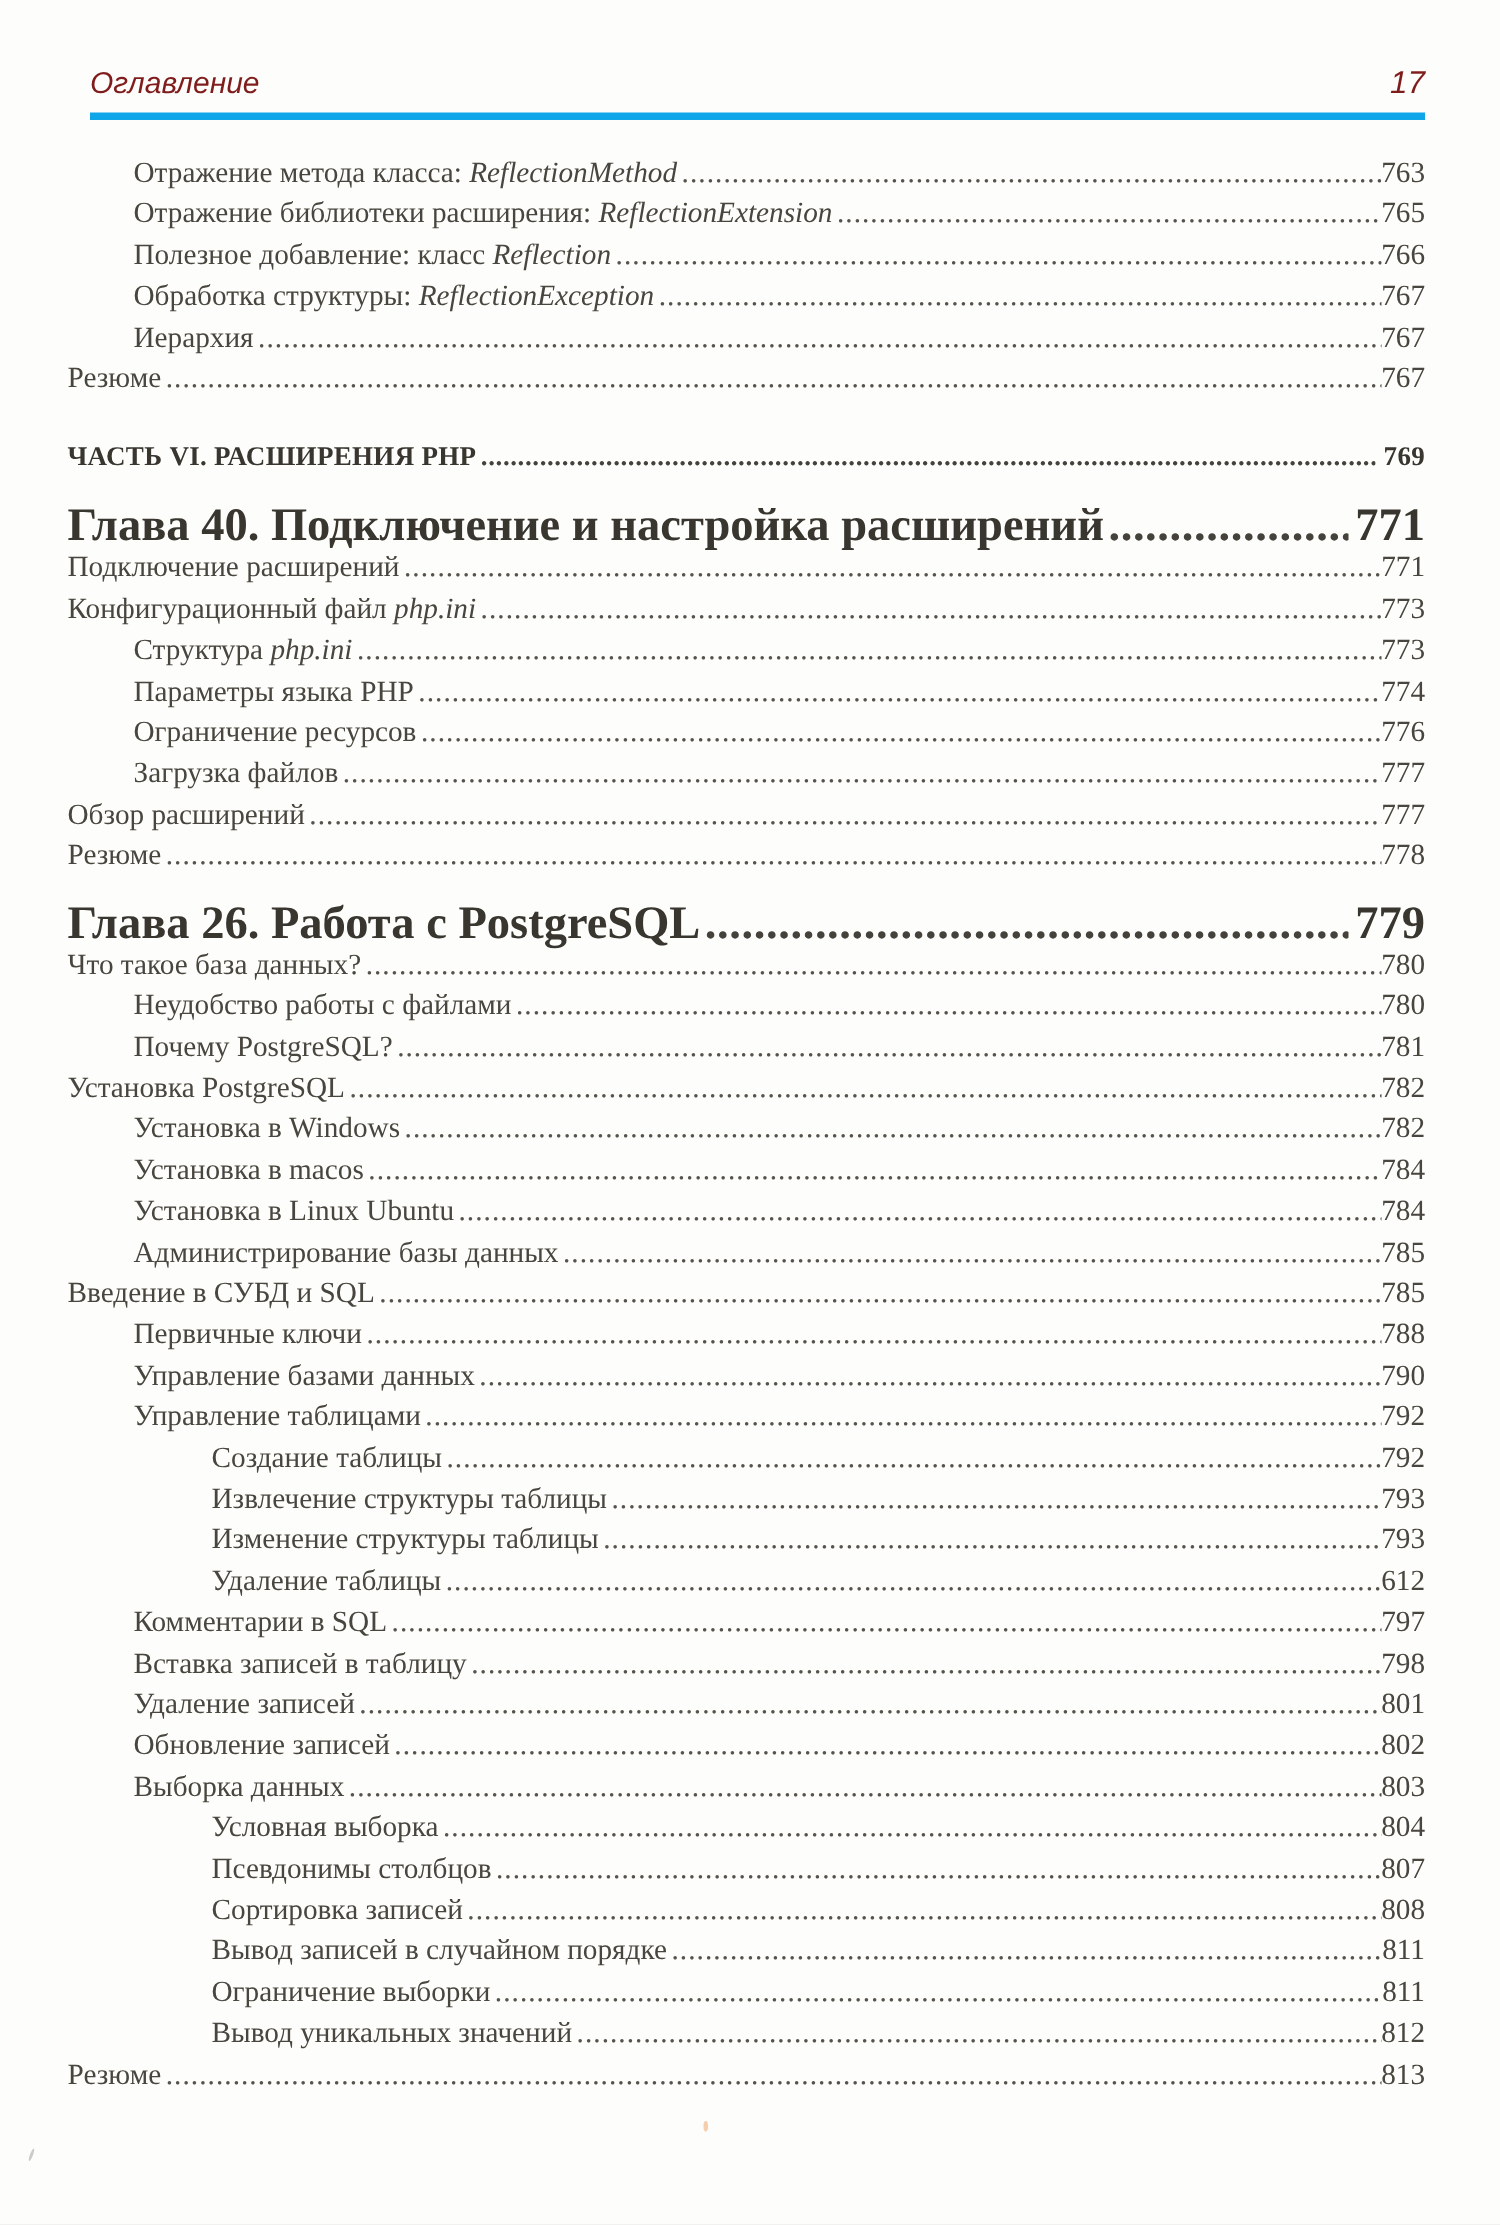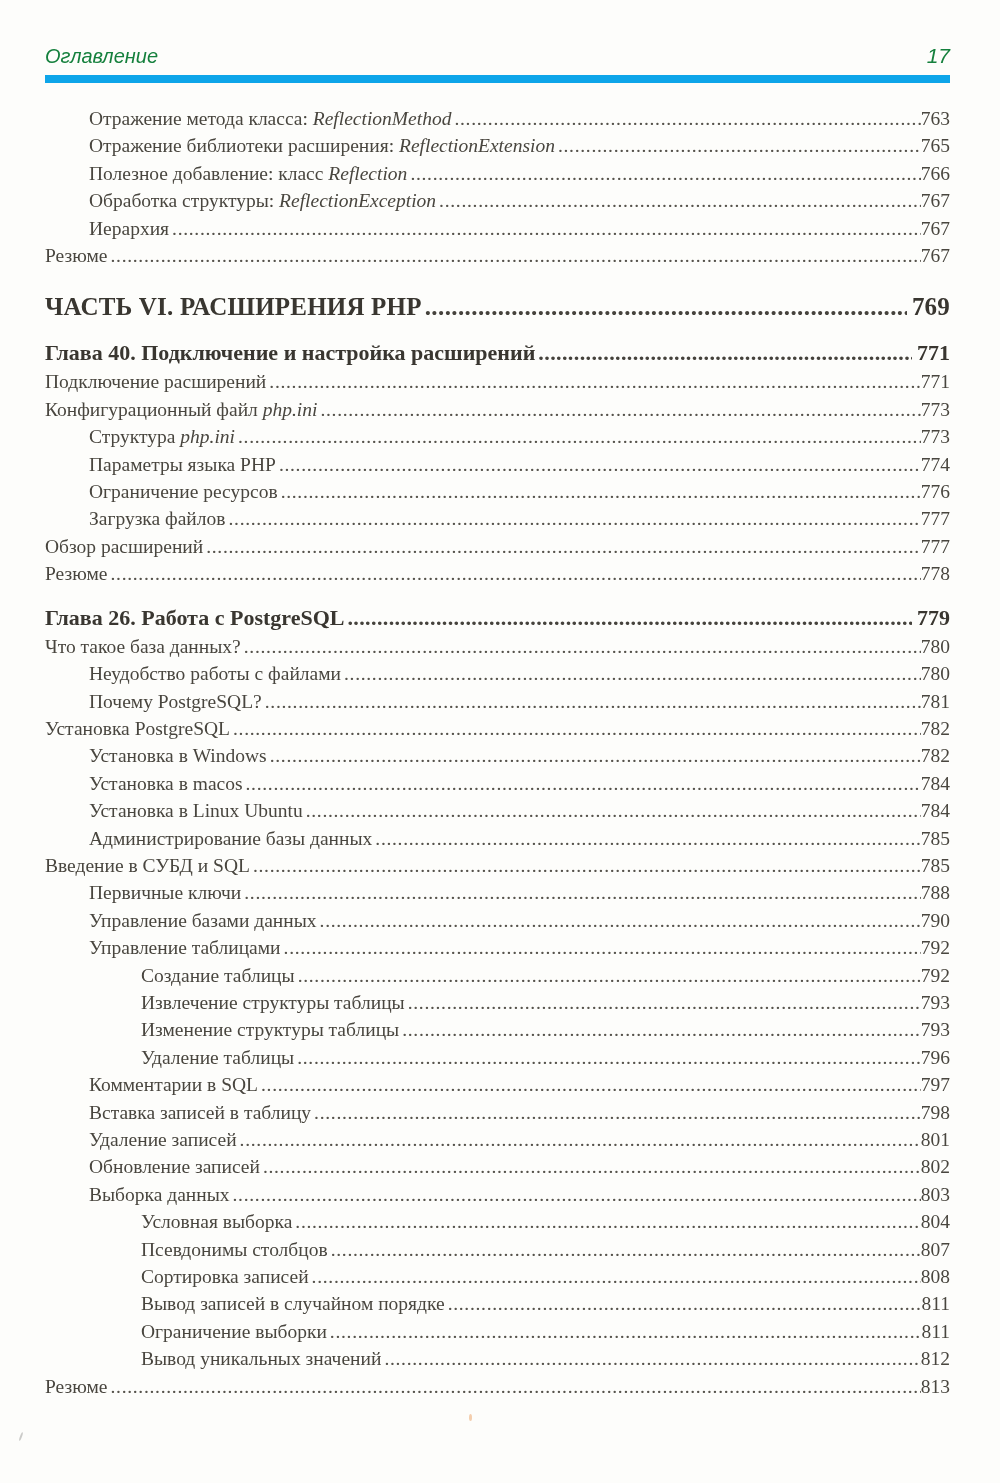--- a/index.html
+++ b/index.html
@@ -12,27 +12,27 @@
     position: relative;
     overflow: hidden;
     font-family: "Liberation Serif", serif;
   }
 
   
   .page-header {
     display: flex;
     justify-content: space-between;
     align-items: flex-end;
-    margin: 0 50px 0 45px;
+    margin: 0 50px 0 60px;
     padding: 44px 0 7px 0;
-    border-bottom: 8px solid #0ea5e9;
+    border-bottom: 5px solid #0ea5e9;
     font-family: "Liberation Sans", sans-serif;
     font-style: italic;
     font-size: 20px;
-    color: #15803d;
+    color: #7f1d1d;
   }
   .page-header .folio { font-size: 21px; text-align: center; }
 
   
   .toc {
     margin: 22px 50px 0 45px;
   }
 
   .toc-row {
     display: flex;
@@ -57,31 +57,31 @@
   .toc-row .leader::after {
     content: "....................................................................................................................................................................................................................................................................................................";
     letter-spacing: 0.7px;
   }
 
   .toc-row .page-num { white-space: nowrap; }
 
   
   .toc-row.part {
     font-weight: bold;
-    font-size: 25px;
+    font-size: 18px;
     line-height: 32px;
     margin-top: 22px;
     color: #393630;
     letter-spacing: 0.2px;
   }
 
   
   .toc-row.chapter {
     font-weight: bold;
-    font-size: 22px;
+    font-size: 31px;
     line-height: 30px;
     margin-top: 15px;
     color: #393630;
   }
 
   .toc-row.part .leader, .toc-row.chapter .leader { color: #45423c; }
   .toc-row.part .leader::after, .toc-row.chapter .leader::after { letter-spacing: 0.4px; }
   .toc-row.part .page-num, .toc-row.chapter .page-num { padding-left: 5px; }
 
   
@@ -256,21 +256,21 @@
         <span class="page-num">793</span>
       </div>
       <div class="toc-row normal lvl2">
         <span class="label"><span>Изменение структуры таблицы</span></span>
         <span class="leader"></span>
         <span class="page-num">793</span>
       </div>
       <div class="toc-row normal lvl2">
         <span class="label"><span>Удаление таблицы</span></span>
         <span class="leader"></span>
-        <span class="page-num">796</span>
+        <span class="page-num">612</span>
       </div>
       <div class="toc-row normal lvl1">
         <span class="label"><span>Комментарии в SQL</span></span>
         <span class="leader"></span>
         <span class="page-num">797</span>
       </div>
       <div class="toc-row normal lvl1">
         <span class="label"><span>Вставка записей в таблицу</span></span>
         <span class="leader"></span>
         <span class="page-num">798</span>

